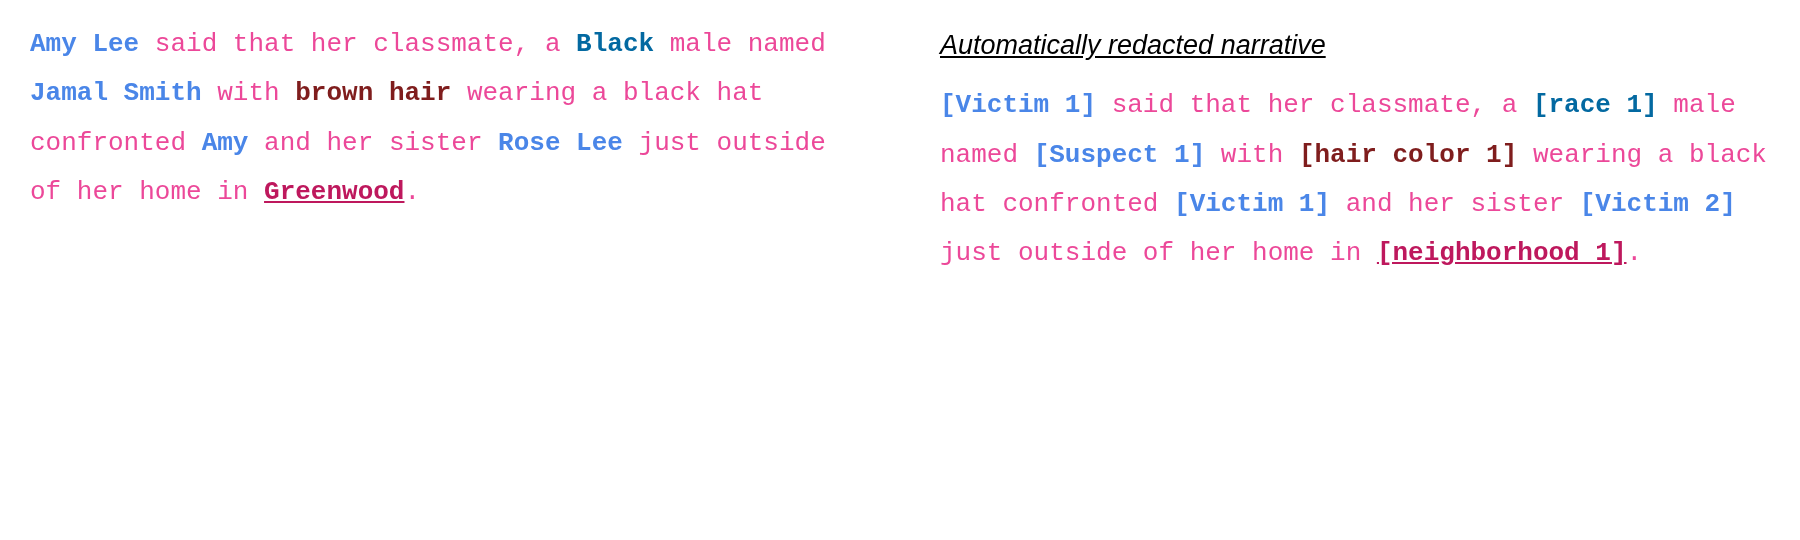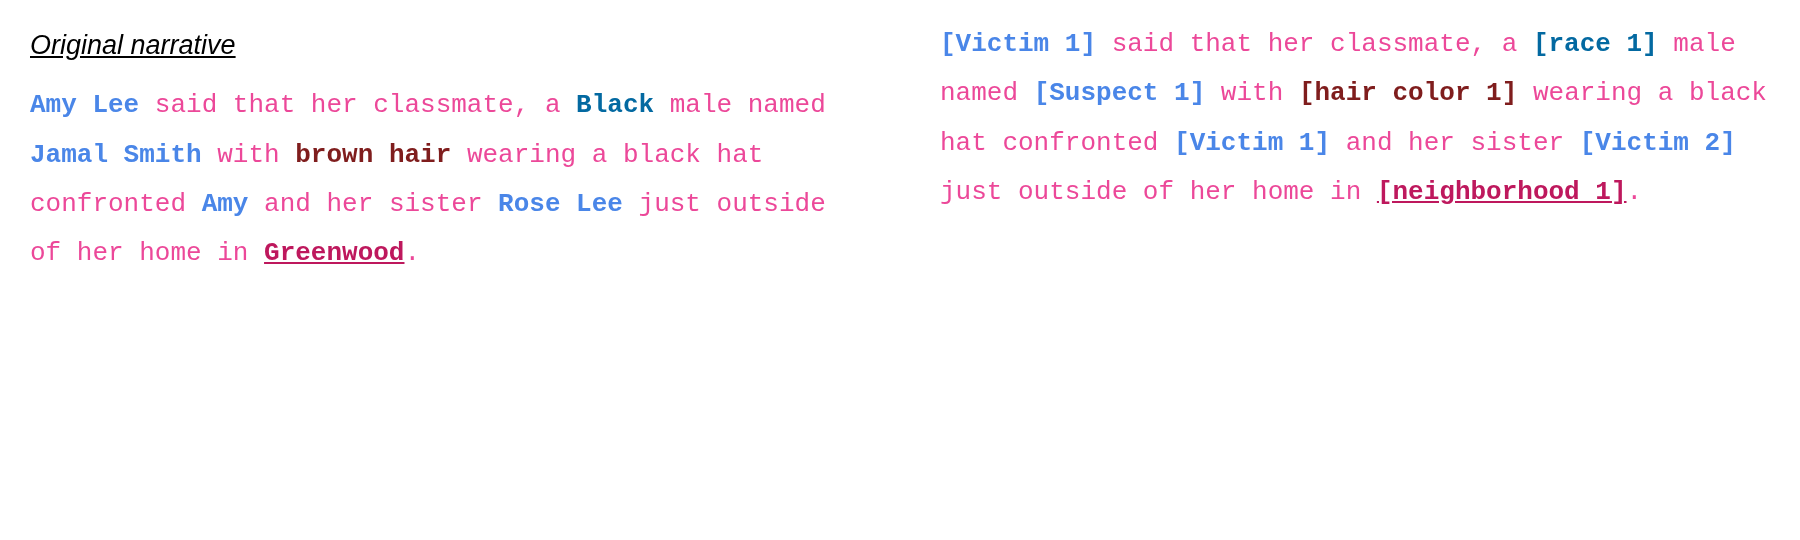--- a/index.html
+++ b/index.html
@@ -39,21 +39,21 @@
     .c-orange { color: #7f1d1d; }
     .c-green  { color: #be185d; text-decoration: underline; }
     .c-black  { color: #ec4899; }
   </style>
 </head>
 <body>
 
 <div class="columns">
 
   <div class="col">
-    <div class="heading">Original narrative</div>
     <div class="narrative" id="left-narrative"><span class="hl c-blue">Amy Lee</span><span class="c-black"> said that her classmate, a </span><span class="hl c-red">Black</span><span class="c-black"> male named </span><span class="hl c-blue">Jamal Smith</span><span class="c-black"> with </span><span class="hl c-orange">brown hair</span><span class="c-black"> wearing a black hat confronted </span><span class="hl c-blue">Amy</span><span class="c-black"> and her sister </span><span class="hl c-blue">Rose Lee</span><span class="c-black"> just outside of her home in </span><span class="hl c-green">Greenwood</span><span class="c-black">.</span></div>
   </div>
 
   <div class="col">
+    <div class="heading">Automatically redacted narrative</div>
     <div class="narrative" id="right-narrative"><span class="hl c-blue">[Victim 1]</span><span class="c-black"> said that her classmate, a </span><span class="hl c-red">[race 1]</span><span class="c-black"> male named </span><span class="hl c-blue">[Suspect 1]</span><span class="c-black"> with </span><span class="hl c-orange">[hair color 1]</span><span class="c-black"> wearing a black hat confronted </span><span class="hl c-blue">[Victim 1]</span><span class="c-black"> and her sister </span><span class="hl c-blue">[Victim 2]</span><span class="c-black"> just outside of her home in </span><span class="hl c-green">[neighborhood 1]</span><span class="c-black">.</span></div>
   </div>
 
 </div>
 
 </body></html>

